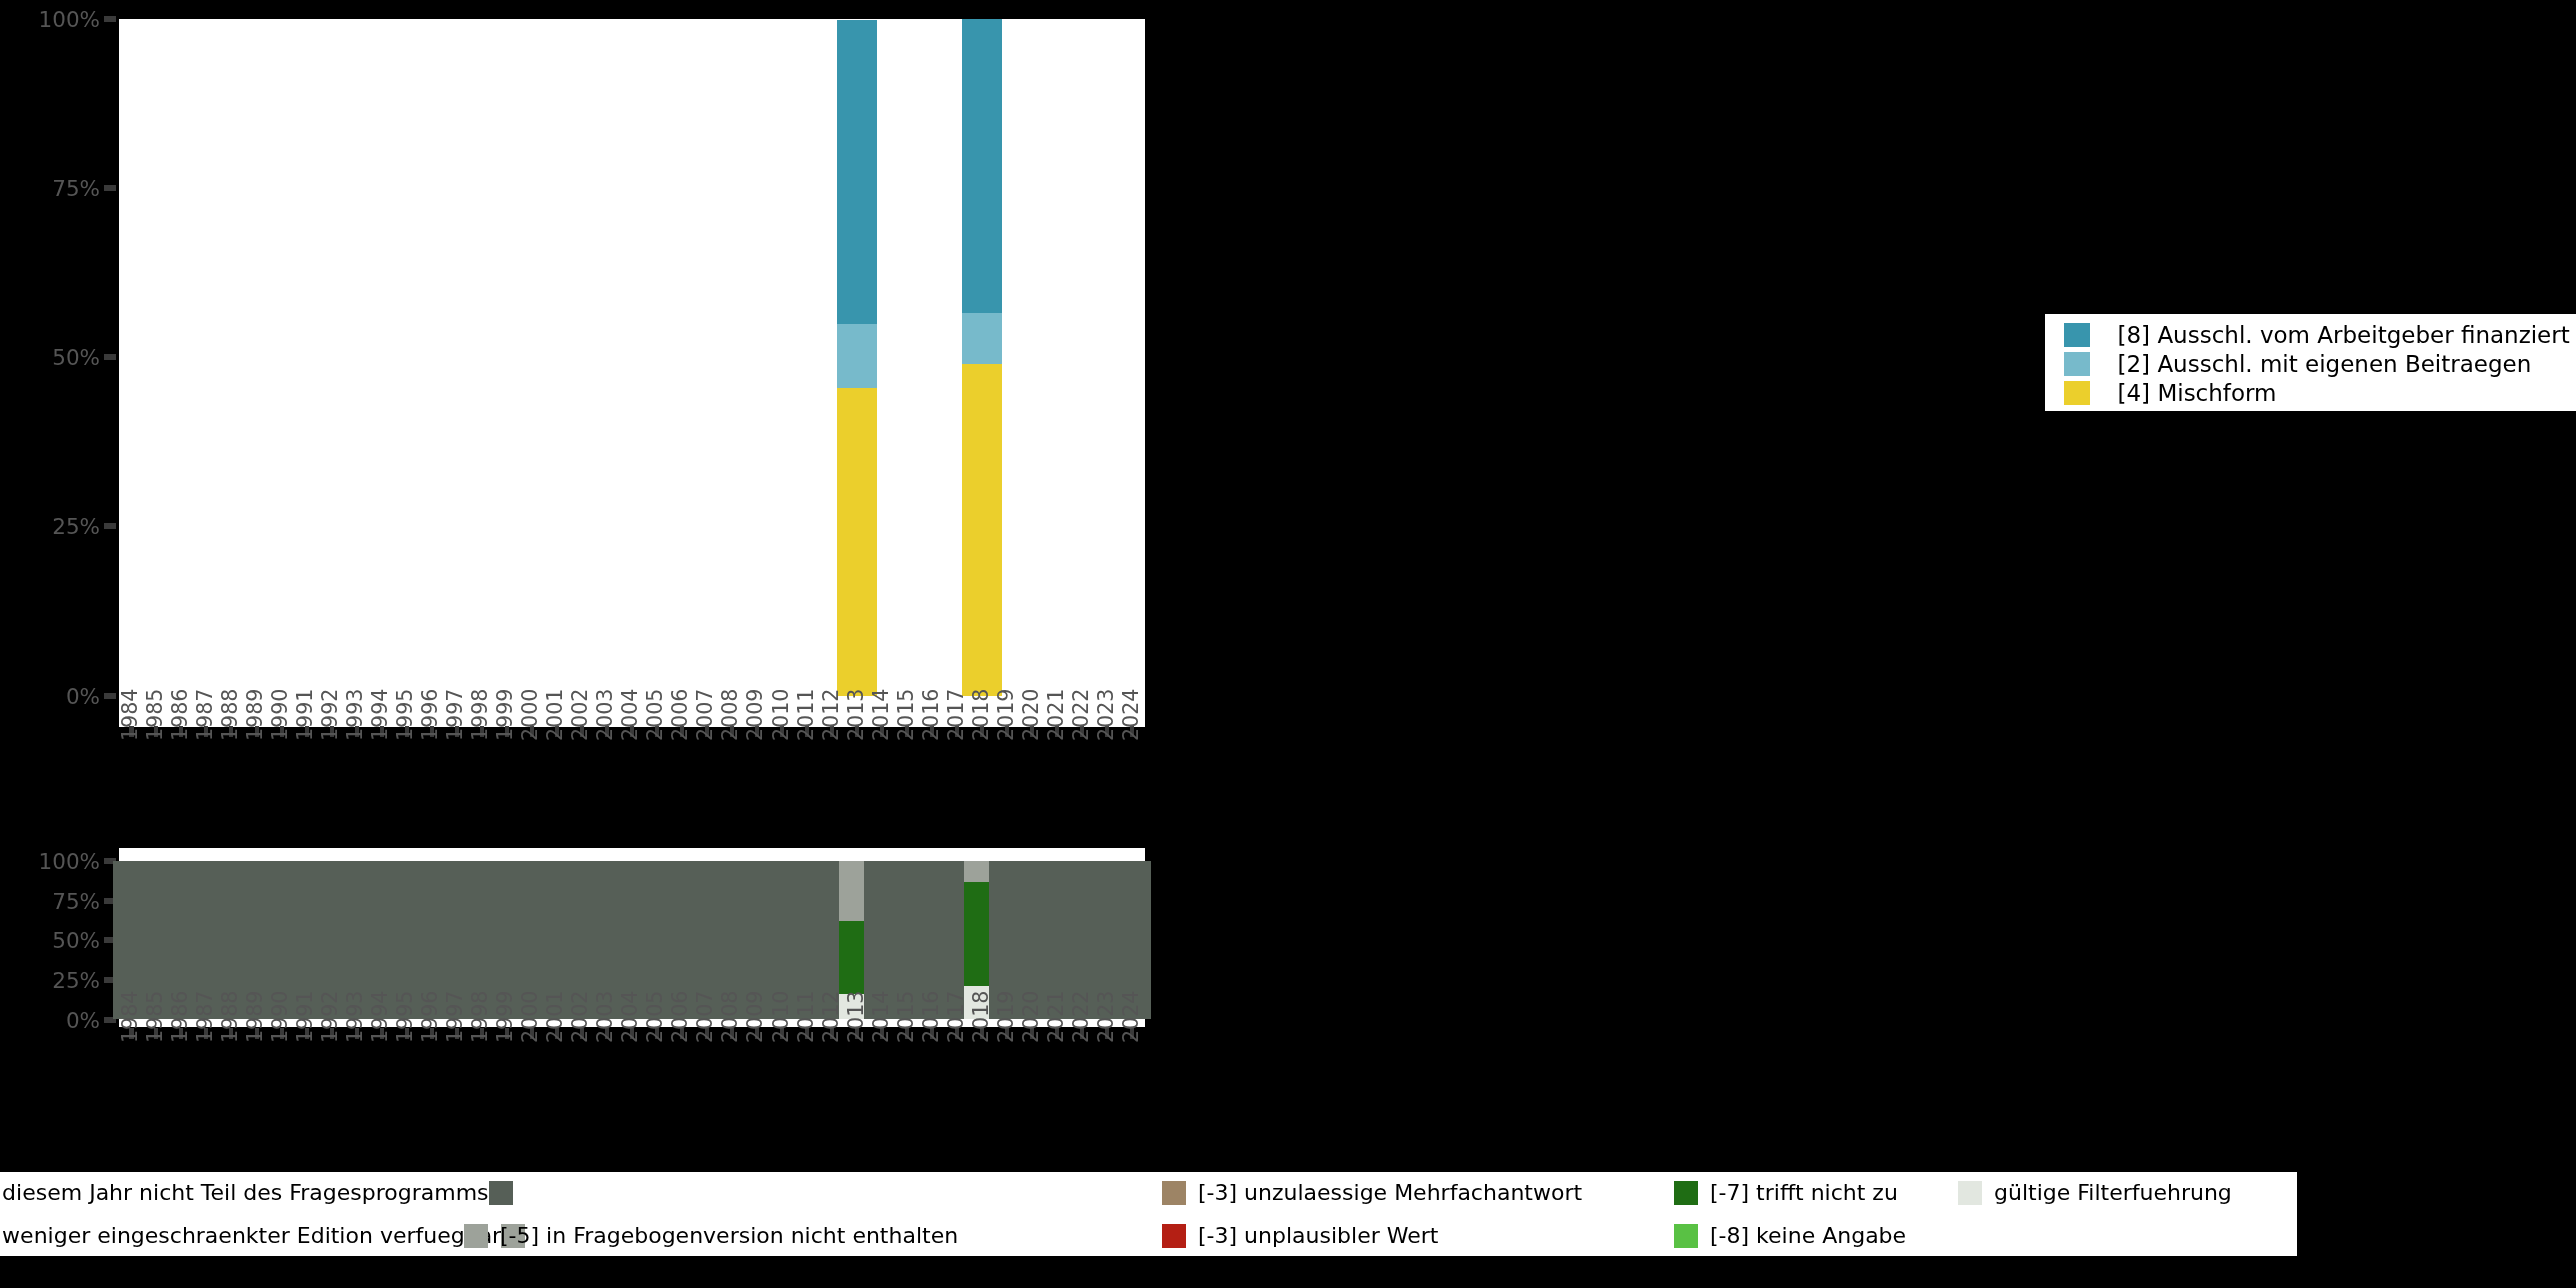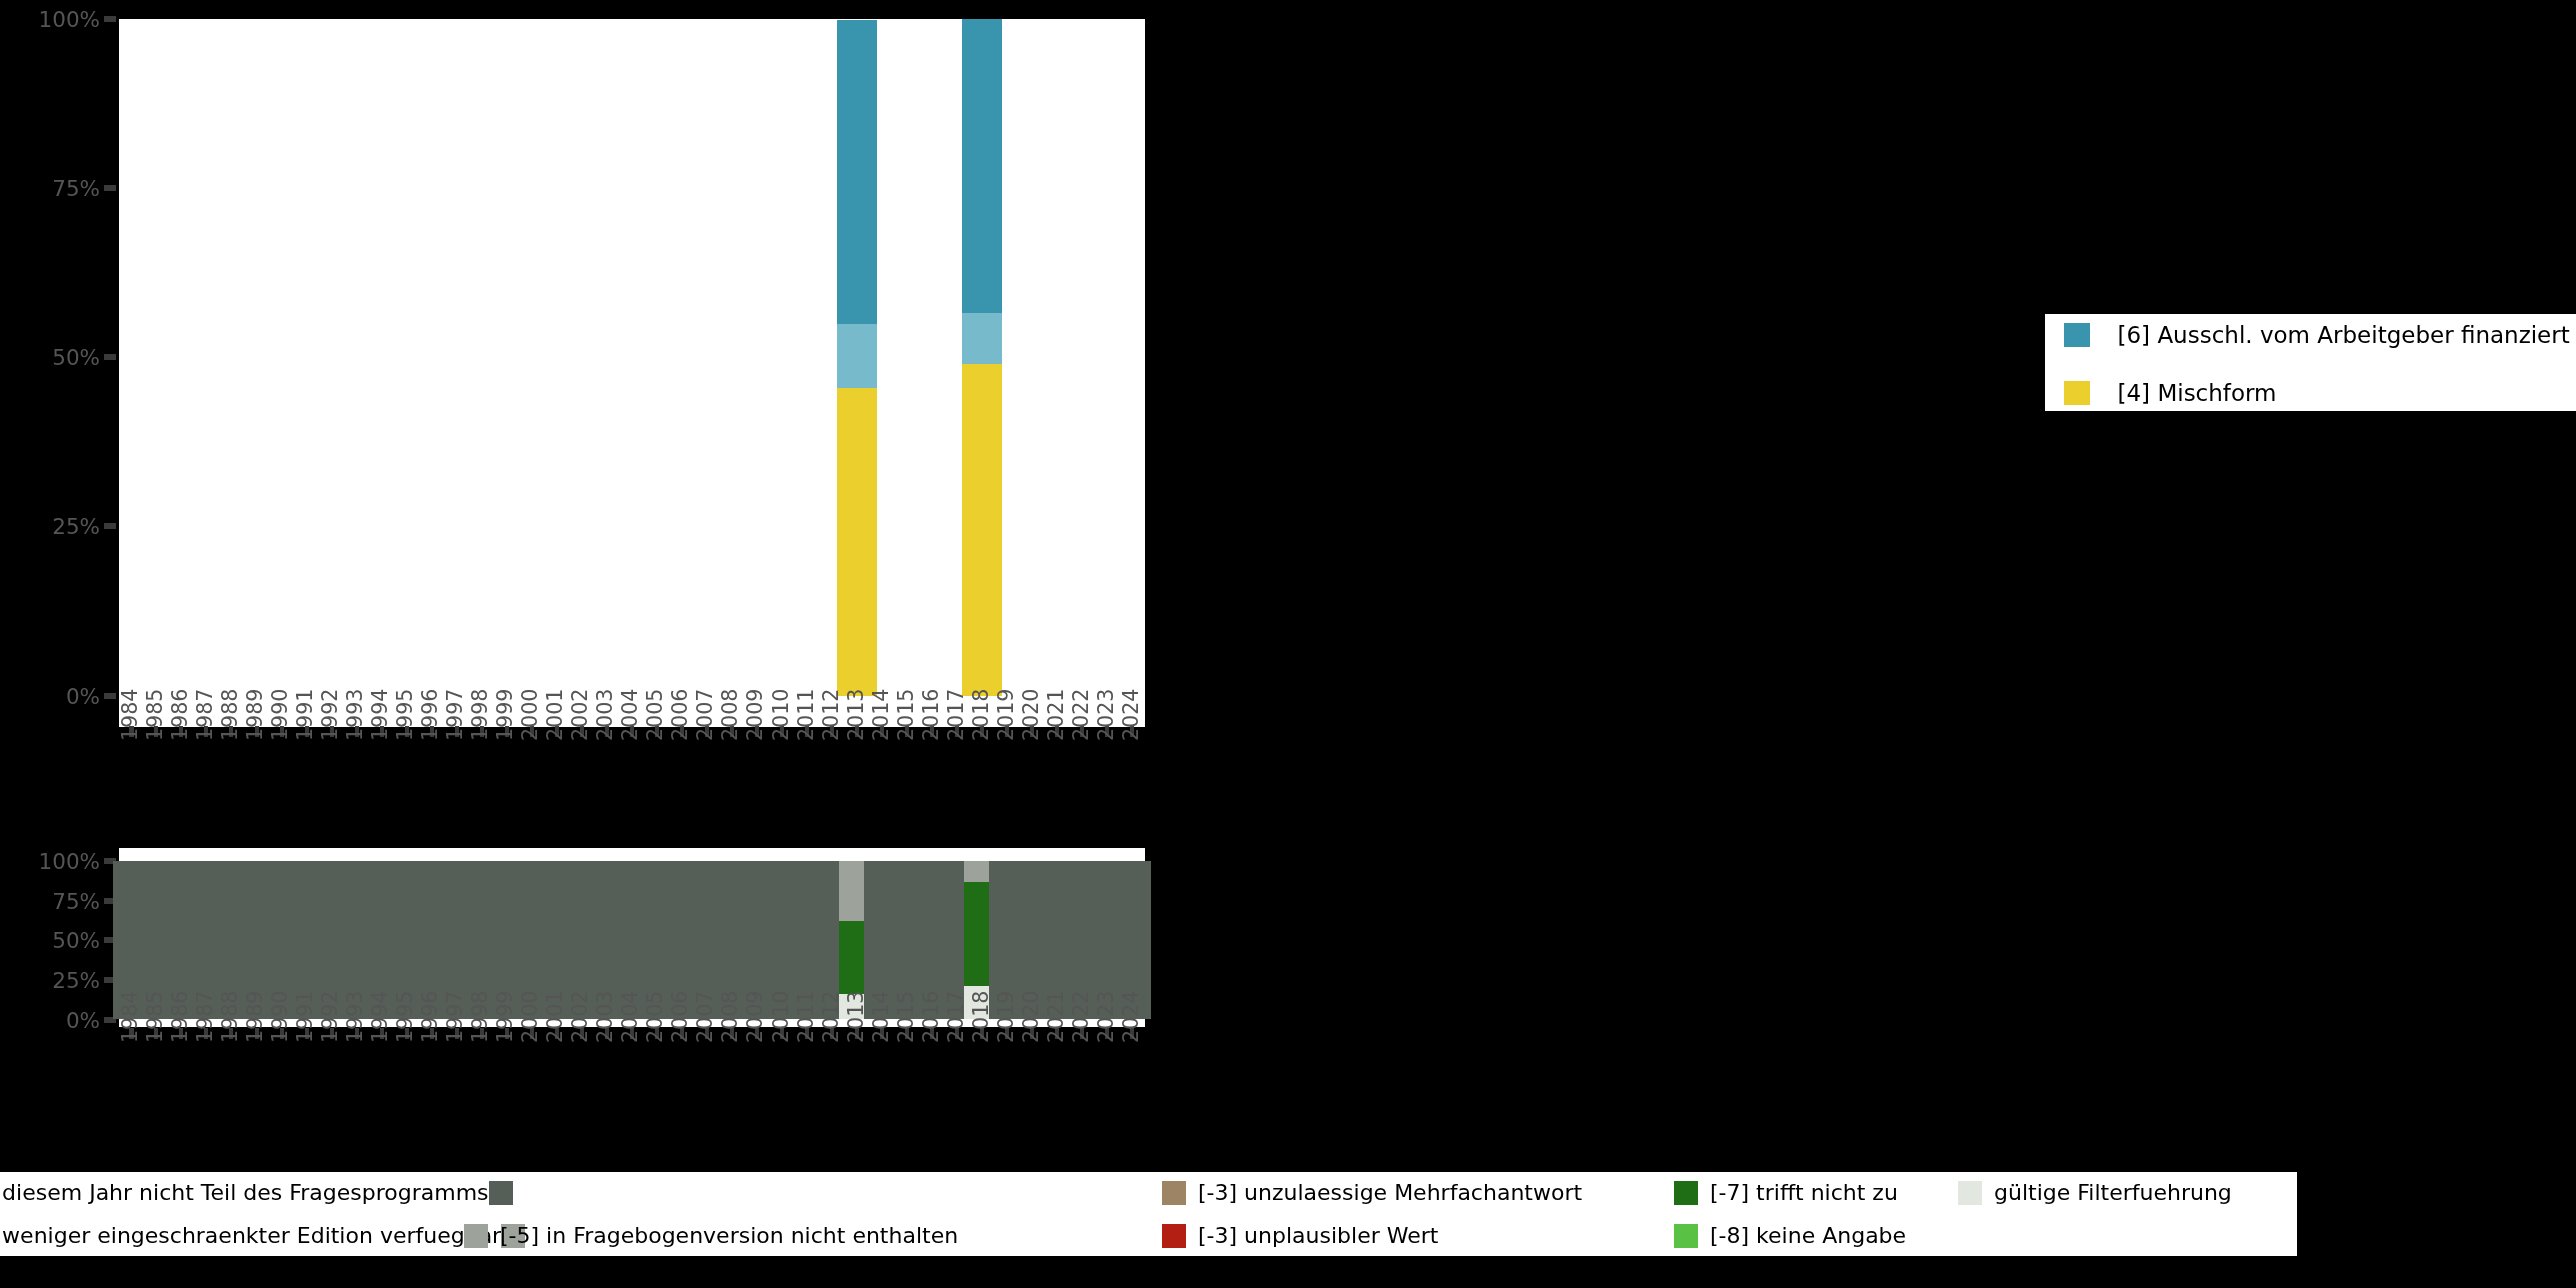--- a/index.html
+++ b/index.html
@@ -415,21 +415,25 @@
     <div class="xlab" style="left: 974px;">2022</div>
     <div class="xtick" style="left: 986px;"></div>
     <div class="xlab" style="left: 999px;">2023</div>
     <div class="xtick" style="left: 1011px;"></div>
     <div class="xlab" style="left: 1024px;">2024</div>
   </div>
 
 <div id="side-legend">
     <div class="slg-row" style="top: 6.9px;">
       <span class="slg-swatch" style="background: rgb(56, 149, 173);"></span>
-      <span class="slg-text">[6] Ausschl. vom Arbeitgeber finanziert</span>
+      <span class="slg-text">[8] Ausschl. vom Arbeitgeber finanziert</span>
+    </div>
+    <div class="slg-row" style="top: 35px;">
+      <span class="slg-swatch" style="background: rgb(119, 186, 203);"></span>
+      <span class="slg-text">[2] Ausschl. mit eigenen Beitraegen</span>
     </div>
     <div class="slg-row" style="top: 64px;">
       <span class="slg-swatch" style="background: rgb(235, 207, 44);"></span>
       <span class="slg-text">[4] Mischform</span>
     </div>
   </div>
 
 <div id="bottom-legend">
     <div class="blg-item rev" style="left: 6.9px; top: 6.9px;">
       <span class="blg-text">[-7] Frage in diesem Jahr nicht Teil des Fragesprogramms</span>

